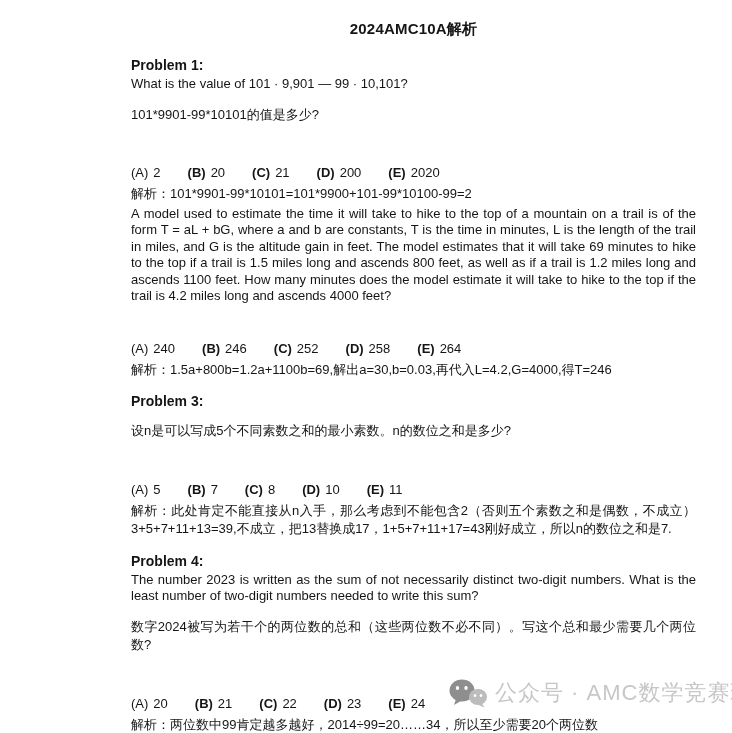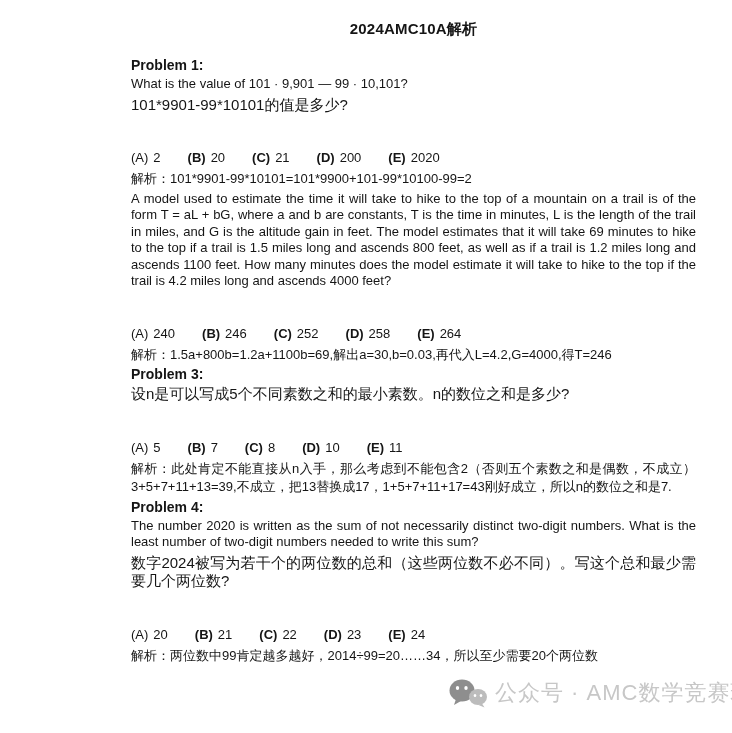--- a/index.html
+++ b/index.html
@@ -3,23 +3,23 @@
 <meta charset="utf-8">
 <style>
   html,body{margin:0;padding:0;background:#ffffff;}
   .page{
     width:732px;height:733px;background:#ffffff;position:relative;overflow:hidden;
     font-family:"Liberation Sans","DejaVu Sans",sans-serif;color:#151515;padding-left:46px;
   }
   .content{padding:20px 82px 0 85px;}
   .doc-title{text-align:center;font-weight:bold;font-size:15px;margin:0 0 18px 0;letter-spacing:0.2px;}
   .problem{margin:0;}
-  .problem-label{font-weight:bold;font-size:14px;margin:2px 0 3px 0;}
+  .problem-label{font-weight:bold;font-size:14px;margin:14px 0 3px 0;}
   .q-en{font-size:13px;line-height:16.5px;text-align:justify;margin:2px 0;}
-  .q-zh{font-size:15px;line-height:18.5px;text-align:justify;margin:3px 0;}
+  .q-zh{font-size:13px;line-height:18.5px;text-align:justify;margin:13px 0;}
   .options{display:flex;gap:27px;font-size:13px;margin:8px 0 4px 0;}
   .option{white-space:nowrap;margin-top:28px;}
   .option .letter{font-weight:bold;margin-right:5px;}
   .options .option:first-child .letter{font-weight:normal;}
   .analysis{font-size:13px;line-height:18.5px;text-align:justify;margin:5px 0 2px 0;}
   .watermark{
     position:absolute;left:448px;top:678px;display:flex;align-items:center;gap:7px;
     font-size:22px;white-space:nowrap;letter-spacing:1px;z-index:0;
   }
   .watermark .wm-text{color:#c7c7c7;}
@@ -67,21 +67,21 @@
         <span class="option"><span class="letter">(B)</span><span class="value">7</span></span>
         <span class="option"><span class="letter">(C)</span><span class="value">8</span></span>
         <span class="option"><span class="letter">(D)</span><span class="value">10</span></span>
         <span class="option"><span class="letter">(E)</span><span class="value">11</span></span>
       </div>
       <div class="analysis">解析：此处肯定不能直接从n入手，那么考虑到不能包含2（否则五个素数之和是偶数，不成立）3+5+7+11+13=39,不成立，把13替换成17，1+5+7+11+17=43刚好成立，所以n的数位之和是7.</div>
     </div>
 
     <div class="problem">
       <div class="problem-label">Problem 4:</div>
-      <div class="q-en">The number 2020 is written as the sum of not necessarily distinct two-digit numbers. What is the least number of two-digit numbers needed to write this sum?</div>
+      <div class="q-en">The number 2023 is written as the sum of not necessarily distinct two-digit numbers. What is the least number of two-digit numbers needed to write this sum?</div>
       <div class="q-zh">数字2024被写为若干个的两位数的总和（这些两位数不必不同）。写这个总和最少需要几个两位数?</div>
       <div class="options">
         <span class="option"><span class="letter">(A)</span><span class="value">20</span></span>
         <span class="option"><span class="letter">(B)</span><span class="value">21</span></span>
         <span class="option"><span class="letter">(C)</span><span class="value">22</span></span>
         <span class="option"><span class="letter">(D)</span><span class="value">23</span></span>
         <span class="option"><span class="letter">(E)</span><span class="value">24</span></span>
       </div>
       <div class="analysis">解析：两位数中99肯定越多越好，2014÷99=20……34，所以至少需要20个两位数</div>
     </div>

